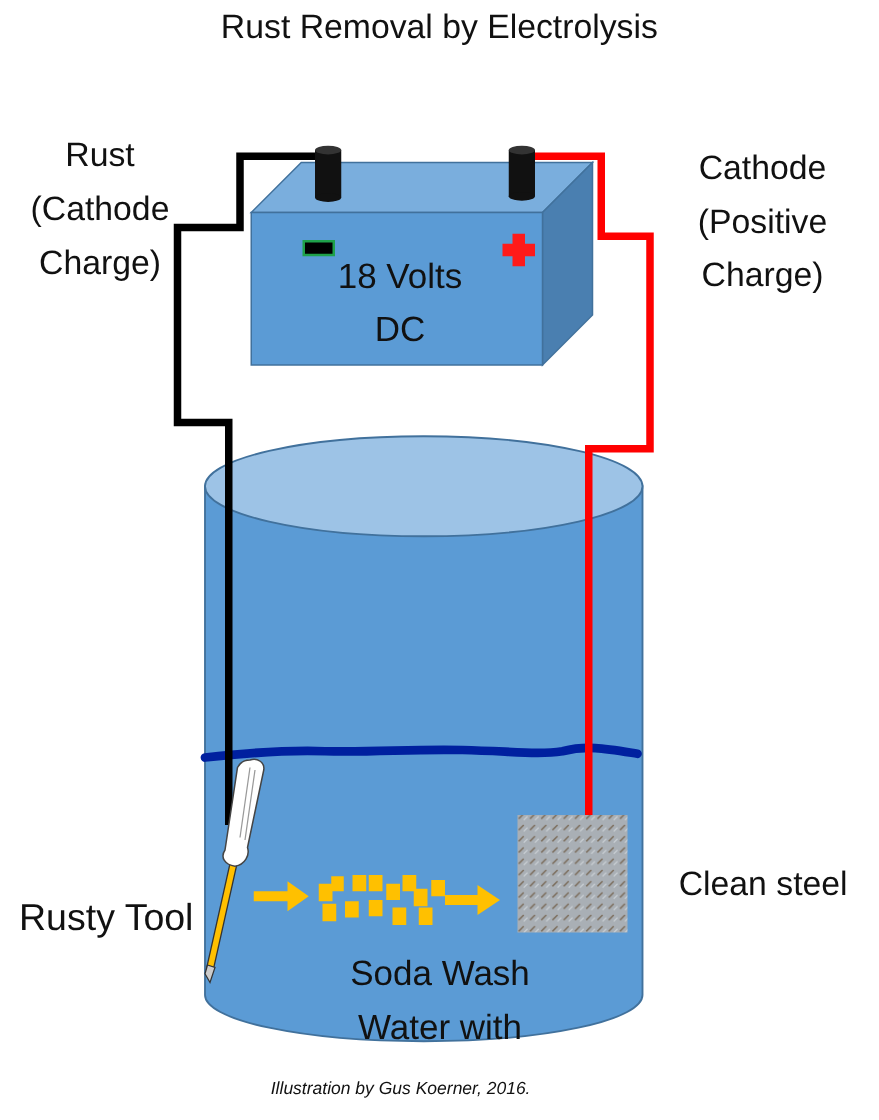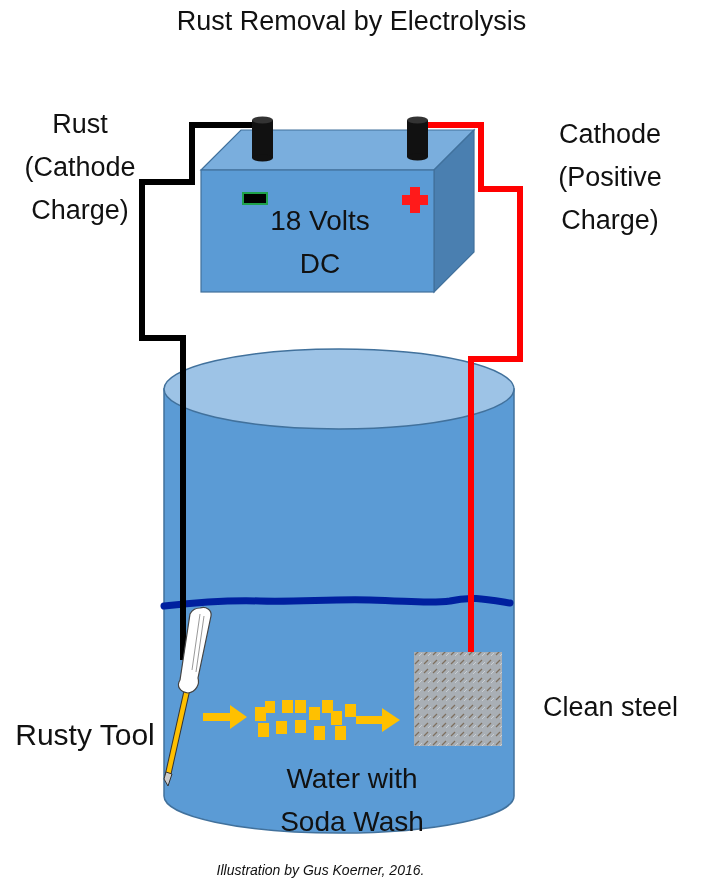--- a/index.html
+++ b/index.html
@@ -106,17 +106,17 @@
   <div>DC</div>
 </div>
 
 <div id="rusty" class="txt">Rusty Tool</div>
 
 <div id="clean" class="txt">
   <div>Clean steel</div>
 </div>
 
 <div id="water" class="txt">
+  <div>Soda Wash</div>
   <div>Water with</div>
-  <div>Soda Wash</div>
 </div>
 
 <div id="credit" class="txt">Illustration by Gus Koerner, 2016.</div>
 
 </body></html>

